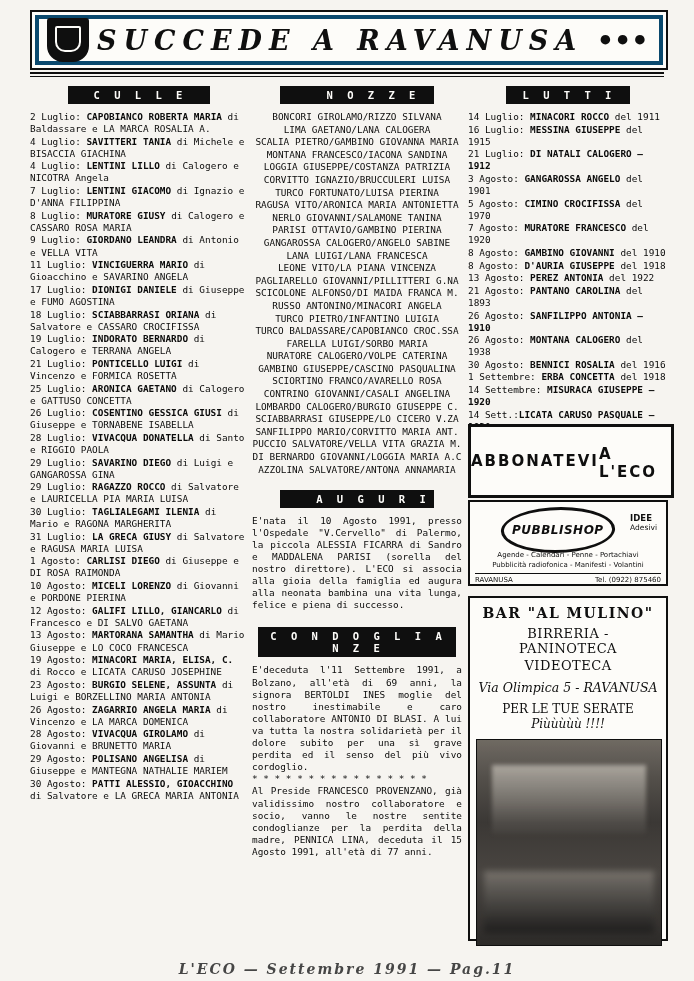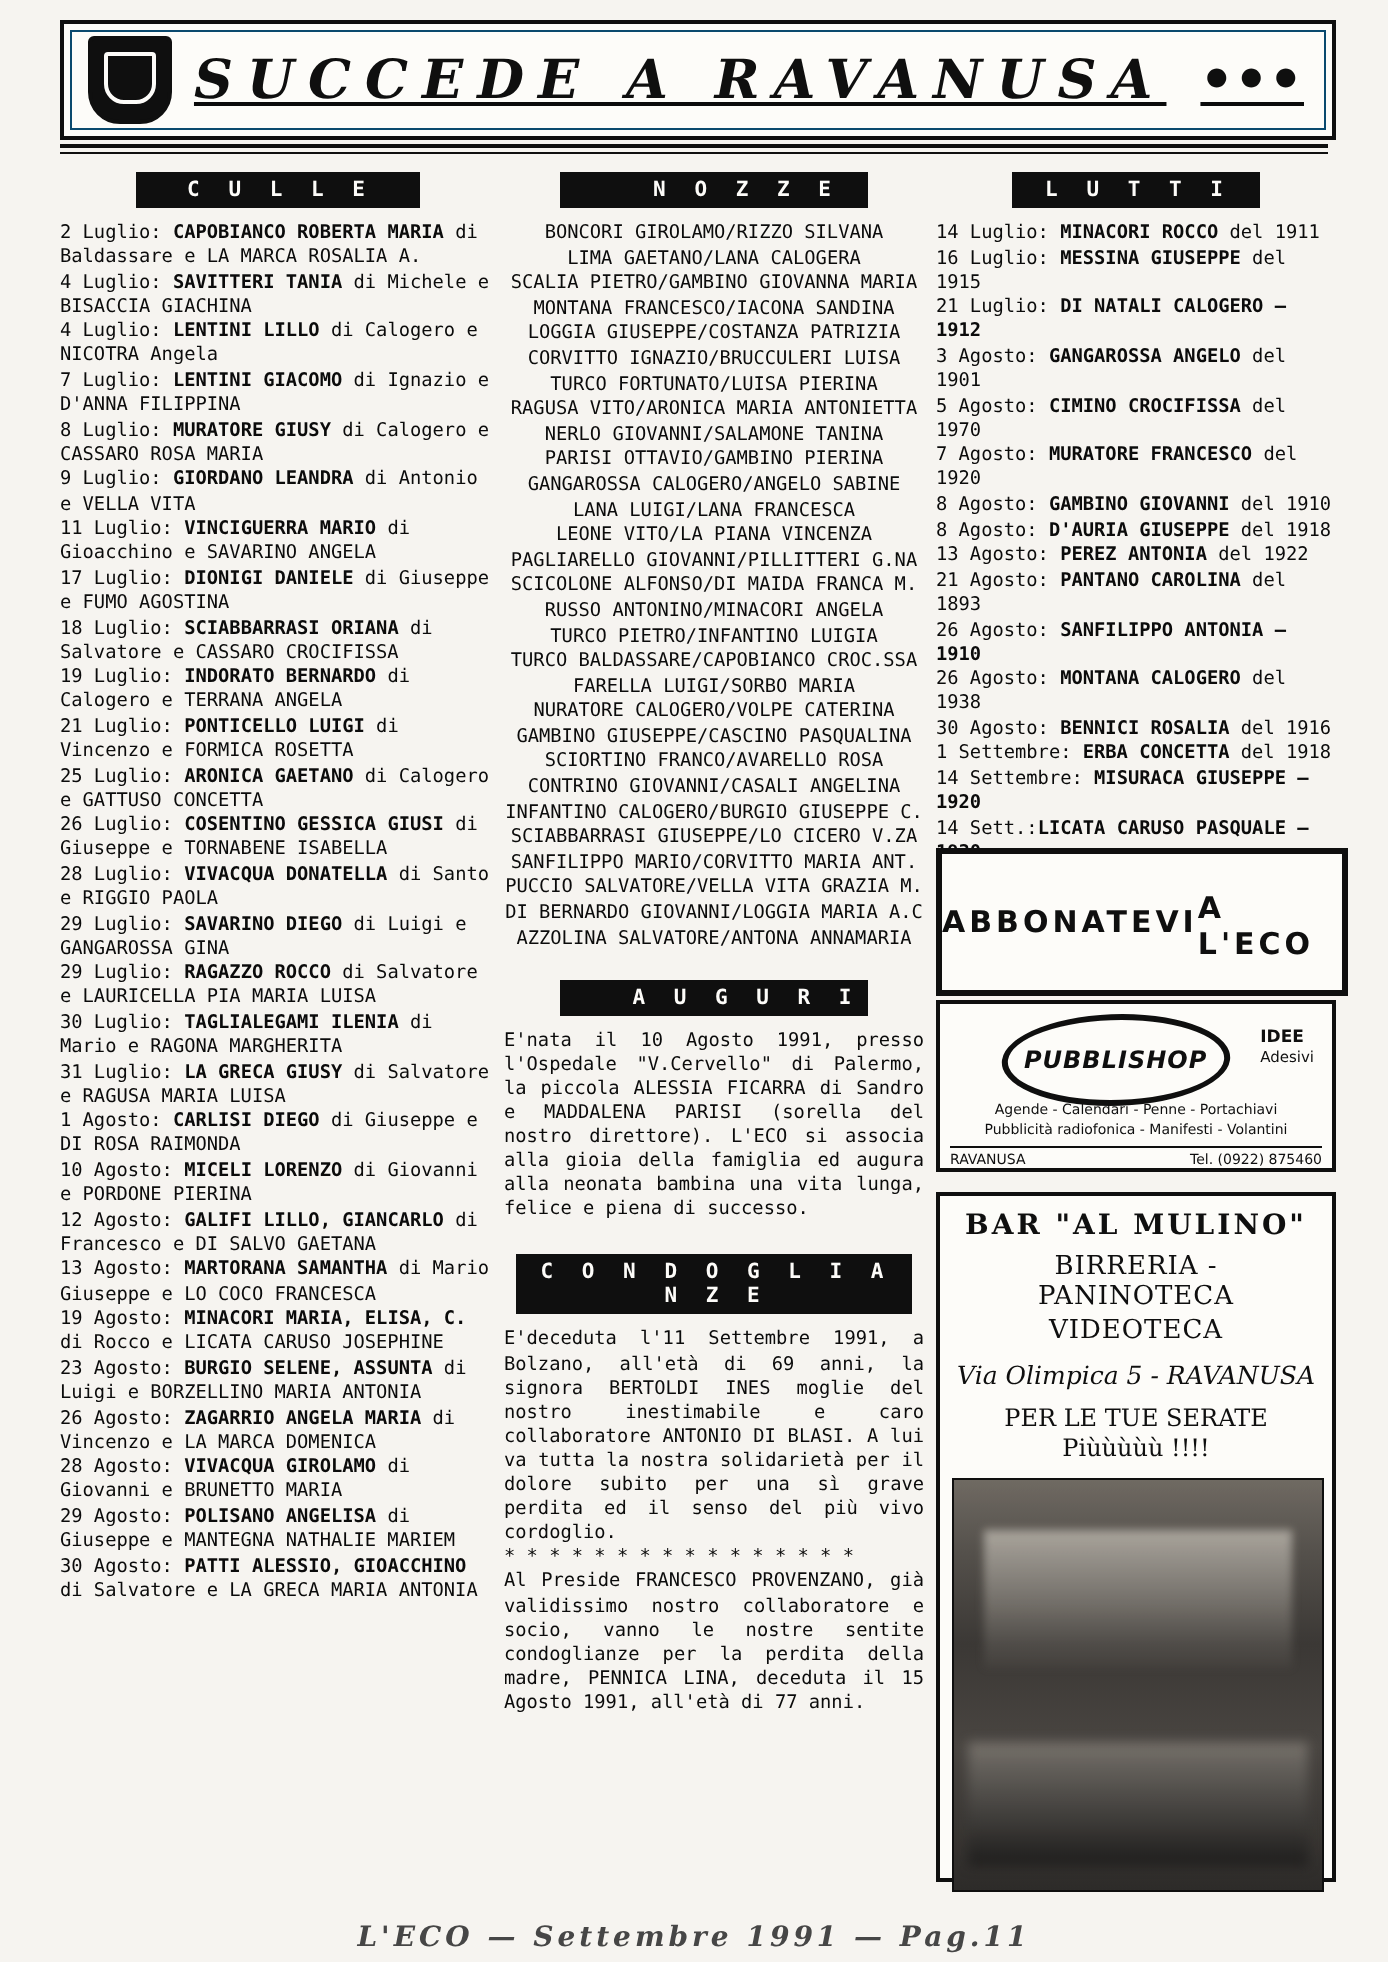--- a/index.html
+++ b/index.html
@@ -13,22 +13,22 @@
     position:absolute;inset:0;
     background:#f4f2ee;
   }
   
   .masthead{
     position:absolute;left:30px;top:10px;width:634px;height:56px;
     border:2px solid #111;
     background:#fbfaf7;
   }
   .masthead-inner{
-    position:absolute;inset:3px;border:1px solid #0c4a6e;
-    display:flex;align-items:center;text-decoration:underline;
+    position:absolute;inset:3px;border:4px solid #0c4a6e;
+    display:flex;align-items:center;
   }
   .crest{
     width:38px;height:40px;margin-left:8px;flex:0 0 auto;
     border:2px solid #111;border-radius:3px 3px 16px 16px;
     background:#111;position:relative;
   }
   .crest:after{
     content:"";position:absolute;left:6px;top:6px;width:22px;height:22px;
     border:2px solid #fbfaf7;border-radius:2px 2px 10px 10px;
   }
@@ -140,21 +140,21 @@
     color:#111;margin-top:2px;
   }
   .bar-l4{
     font-family:"DejaVu Serif", serif;font-style:italic;font-size:12.5px;
     color:#111;margin-top:7px;
   }
   .bar-l5{
     font-family:"DejaVu Serif", serif;font-size:12px;color:#111;margin-top:7px;
   }
   .bar-l6{
-    font-family:"DejaVu Serif", serif;font-size:12px;
+    font-family:"DejaVu Serif", serif;font-style:italic;font-size:12px;
     color:#111;margin-top:1px;
   }
   .bar-photo{
     margin-top:8px;width:100%;height:205px;
     background:
       linear-gradient(180deg,#6f6a63 0%,#55514c 18%,#3c3936 40%,#4a4642 65%,#2f2d2b 100%);
     border:1px solid #111;
     position:relative;overflow:hidden;
   }
   .bar-photo:before{
@@ -244,21 +244,21 @@
         <p>PAGLIARELLO GIOVANNI/PILLITTERI G.NA</p>
         <p>SCICOLONE ALFONSO/DI MAIDA FRANCA M.</p>
         <p>RUSSO ANTONINO/MINACORI ANGELA</p>
         <p>TURCO PIETRO/INFANTINO LUIGIA</p>
         <p>TURCO BALDASSARE/CAPOBIANCO CROC.SSA</p>
         <p>FARELLA LUIGI/SORBO MARIA</p>
         <p>NURATORE CALOGERO/VOLPE CATERINA</p>
         <p>GAMBINO GIUSEPPE/CASCINO PASQUALINA</p>
         <p>SCIORTINO FRANCO/AVARELLO ROSA</p>
         <p>CONTRINO GIOVANNI/CASALI ANGELINA</p>
-        <p>INFANTINO CALOGERO/BURGIO GIUSEPPE C.</p>
+        <p>LOMBARDO CALOGERO/BURGIO GIUSEPPE C.</p>
         <p>SCIABBARRASI GIUSEPPE/LO CICERO V.ZA</p>
         <p>SANFILIPPO MARIO/CORVITTO MARIA ANT.</p>
         <p>PUCCIO SALVATORE/VELLA VITA GRAZIA M.</p>
         <p>DI BERNARDO GIOVANNI/LOGGIA MARIA A.C</p>
         <p>AZZOLINA SALVATORE/ANTONA ANNAMARIA</p>
       </div>
 
     <div class="secthead sh-mid" style="margin-top:14px">A U G U R I</div>
     <div class="entries just">E'nata il 10 Agosto 1991, presso l'Ospedale "V.Cervello" di Palermo, la piccola ALESSIA FICARRA di Sandro e MADDALENA PARISI (sorella del nostro direttore). L'ECO si associa alla gioia della famiglia ed augura alla neonata bambina una vita lunga, felice e piena di successo.</div>
 

